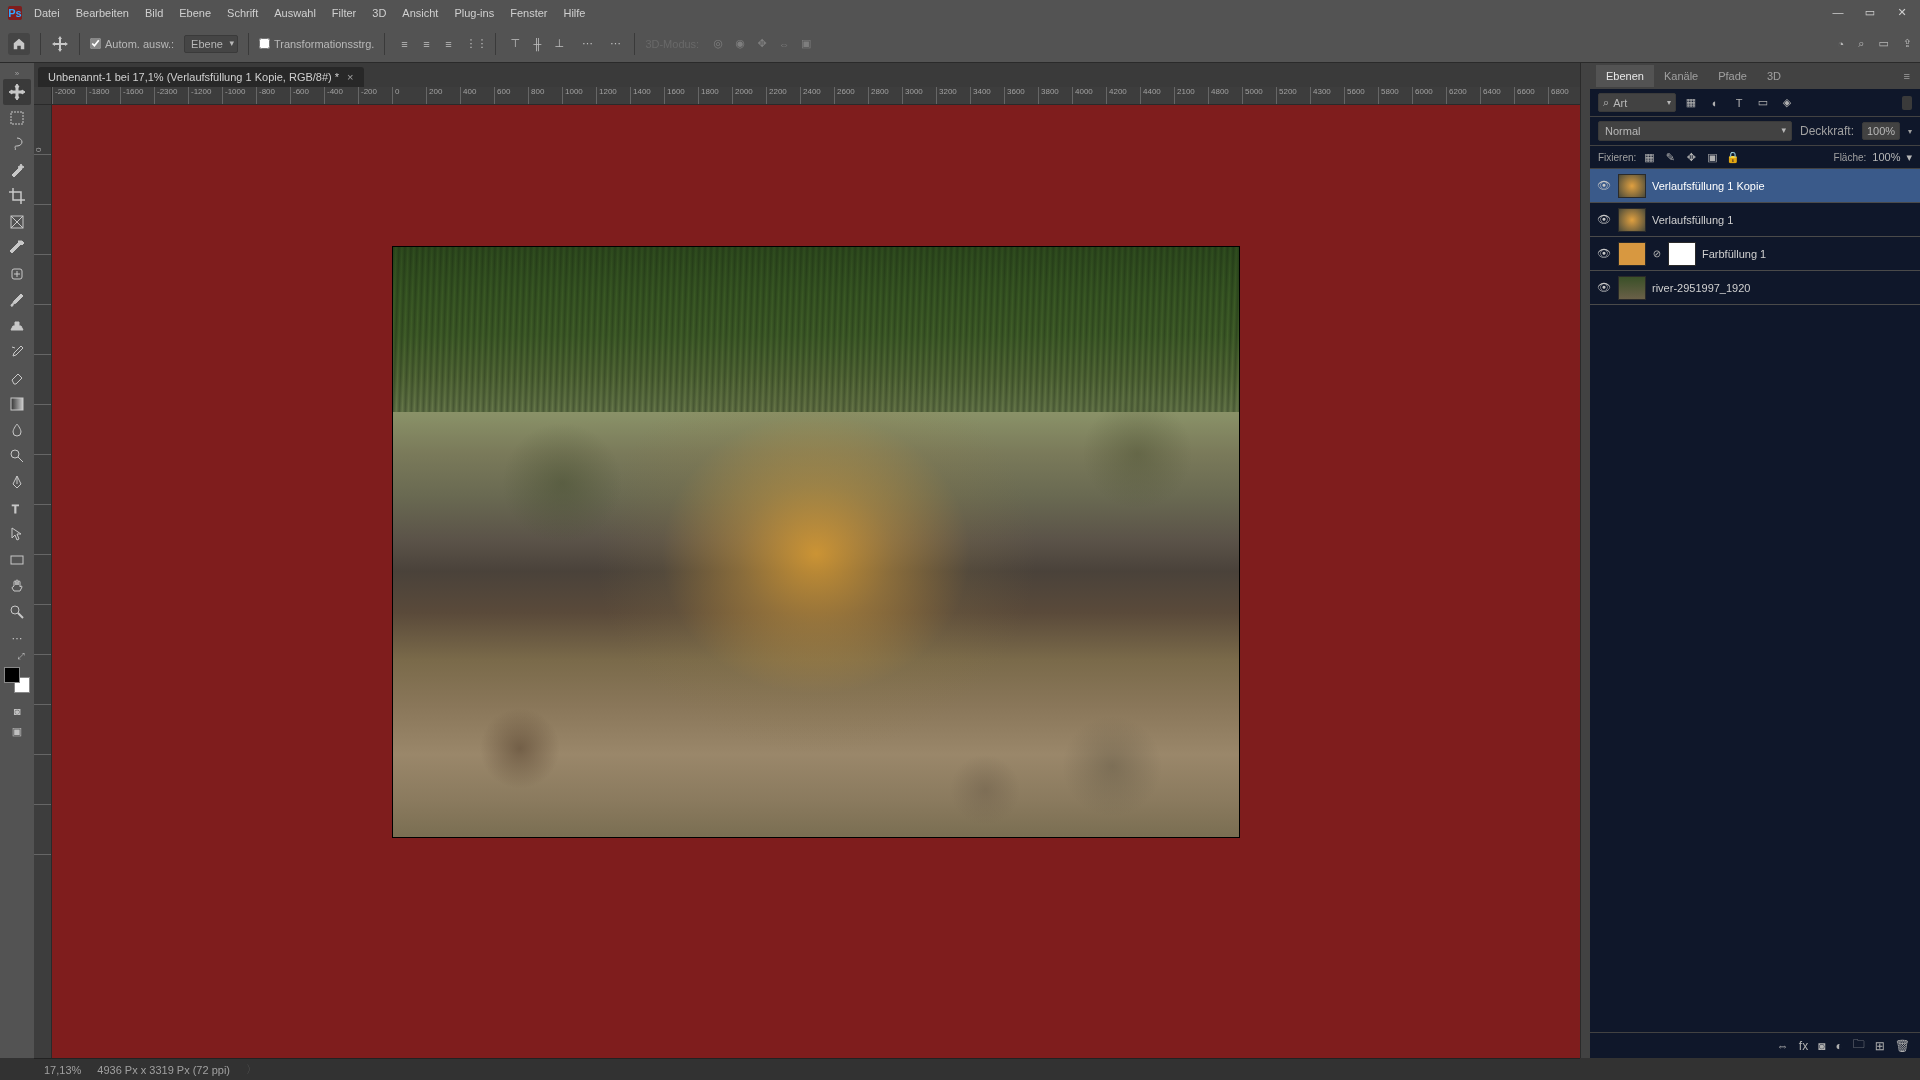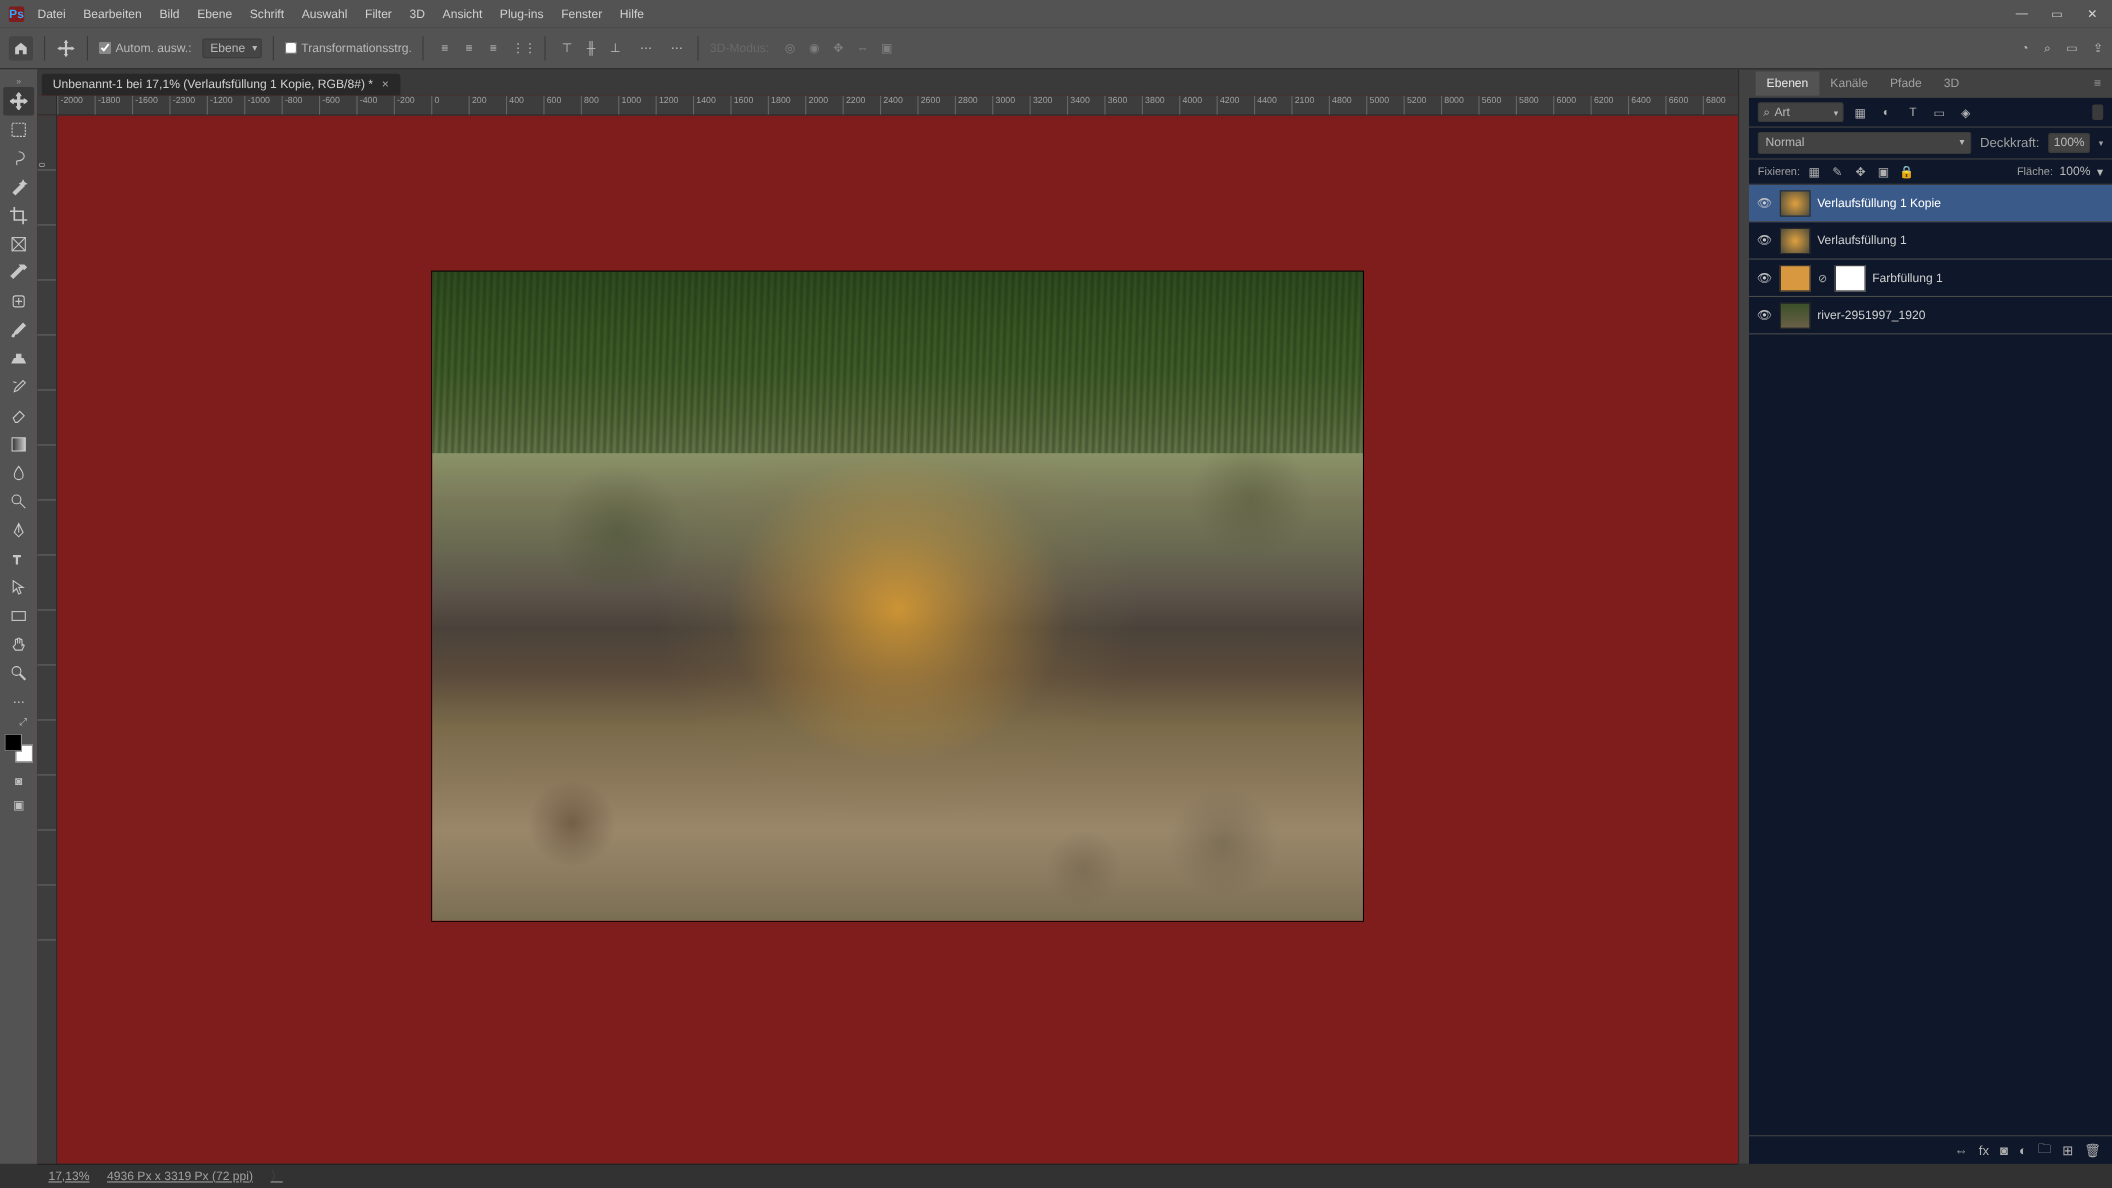--- a/index.html
+++ b/index.html
@@ -105,21 +105,21 @@
 .thumb.color-fill { background:#d89840;}
 .thumb.mask { background:#fff;}
 .thumb.photo { background: linear-gradient(#3a5028, #6a6048);}
 .link-icon { width:10px; text-align:center; color:#b0b0b0; font-size:10px;}
 .layer-name { color:#d0d0d0; flex:1; white-space:nowrap; overflow:hidden; text-overflow:ellipsis;}
 
 .panel-footer { height:26px; border-top:1px solid #424242; display:flex; align-items:center; justify-content:flex-end; gap:10px; padding:0 10px;}
 .panel-footer span { color:#b0b0b0; cursor:pointer; font-size:12px;}
 
 
-.statusbar { position:absolute; bottom:0; left:34px; right:340px; height:22px; background:#323232; border-top:1px solid #222; display:flex; align-items:center; padding:0 10px; gap:16px; color:#a0a0a0; font-size:10px;text-decoration:underline;}
+.statusbar { position:absolute; bottom:0; left:34px; right:340px; height:22px; background:#323232; border-top:1px solid #222; display:flex; align-items:center; padding:0 10px; gap:16px; color:#a0a0a0; font-size:10px;}
 .statusbar .sep { color:#555;}
 
 </style>
 </head>
 <body>
 
 <div class="titlebar">
   <div class="logo">
       <span>Ps</span>
     </div>
@@ -368,21 +368,21 @@
       <span>3400</span>
       <span>3600</span>
       <span>3800</span>
       <span>4000</span>
       <span>4200</span>
       <span>4400</span>
       <span>2100</span>
       <span>4800</span>
       <span>5000</span>
       <span>5200</span>
-      <span>8000</span>
+      <span>4300</span>
       <span>5600</span>
       <span>5800</span>
       <span>6000</span>
       <span>6200</span>
       <span>6400</span>
       <span>6600</span>
       <span>6800</span>
     </div>
   <div class="ruler-v" id="ruler-v">
       <span>0</span>

